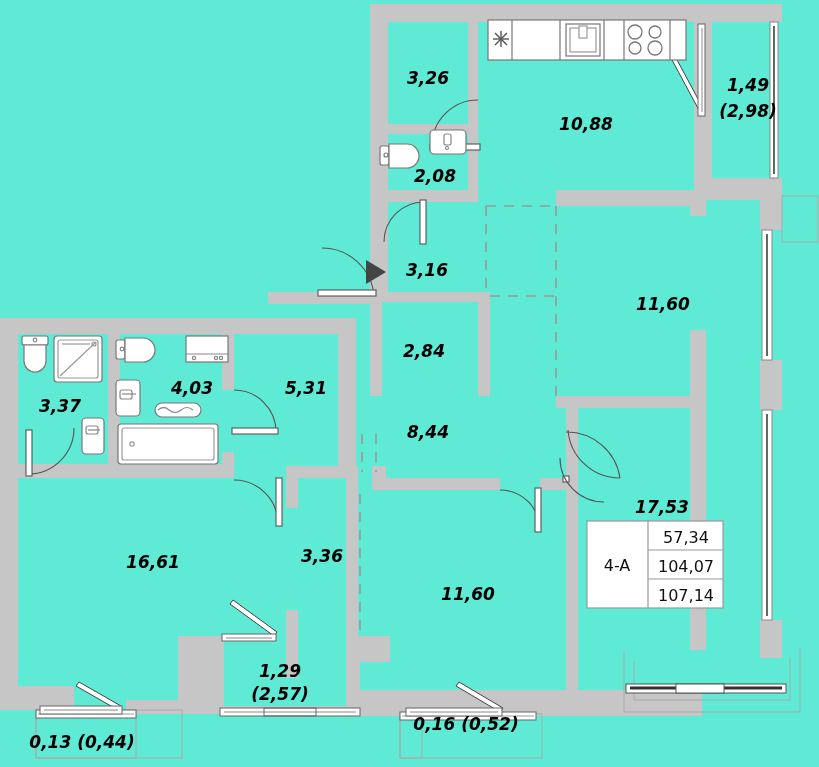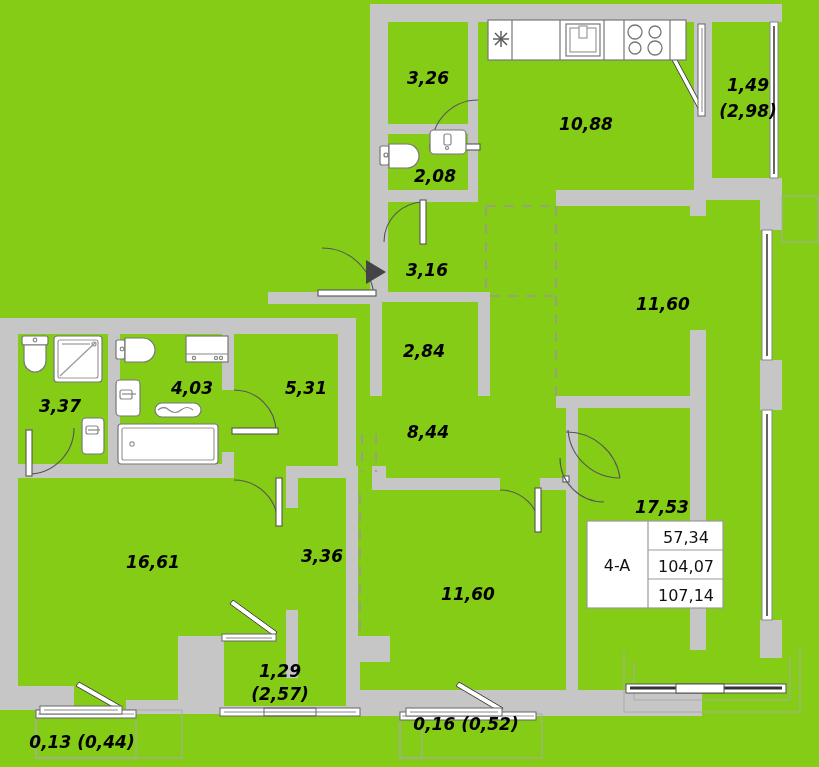--- a/index.html
+++ b/index.html
@@ -1,18 +1,18 @@
 <!DOCTYPE html>
 <html><head>
 <meta charset="utf-8">
 <title>Floor Plan 4-A</title>
 <style>
   html,body{margin:0;padding:0;background:#ffffff;}
   body{font-family:"DejaVu Sans","Liberation Sans",sans-serif;}
-  #plan{position:relative;width:819px;height:767px;background:#84cc16;overflow:hidden;}
+  #plan{position:relative;width:819px;height:767px;background:#5eead4;overflow:hidden;}
   #svgroot{position:absolute;left:0;top:0;width:819px;height:767px;}
   .walltxt{
     font-family:"DejaVu Sans","Liberation Sans",sans-serif;
     font-style:italic;font-weight:600;fill:#000;
   }
   .area-label{font-size:17px;}
   .tbl-txt{font-family:"DejaVu Sans","Liberation Sans",sans-serif;font-size:16px;fill:#111;font-style:normal;font-weight:500;}
   .tbl-num{font-family:"DejaVu Sans","Liberation Sans",sans-serif;font-size:16px;fill:#111;font-style:normal;font-weight:500;}
 </style>
 </head>

